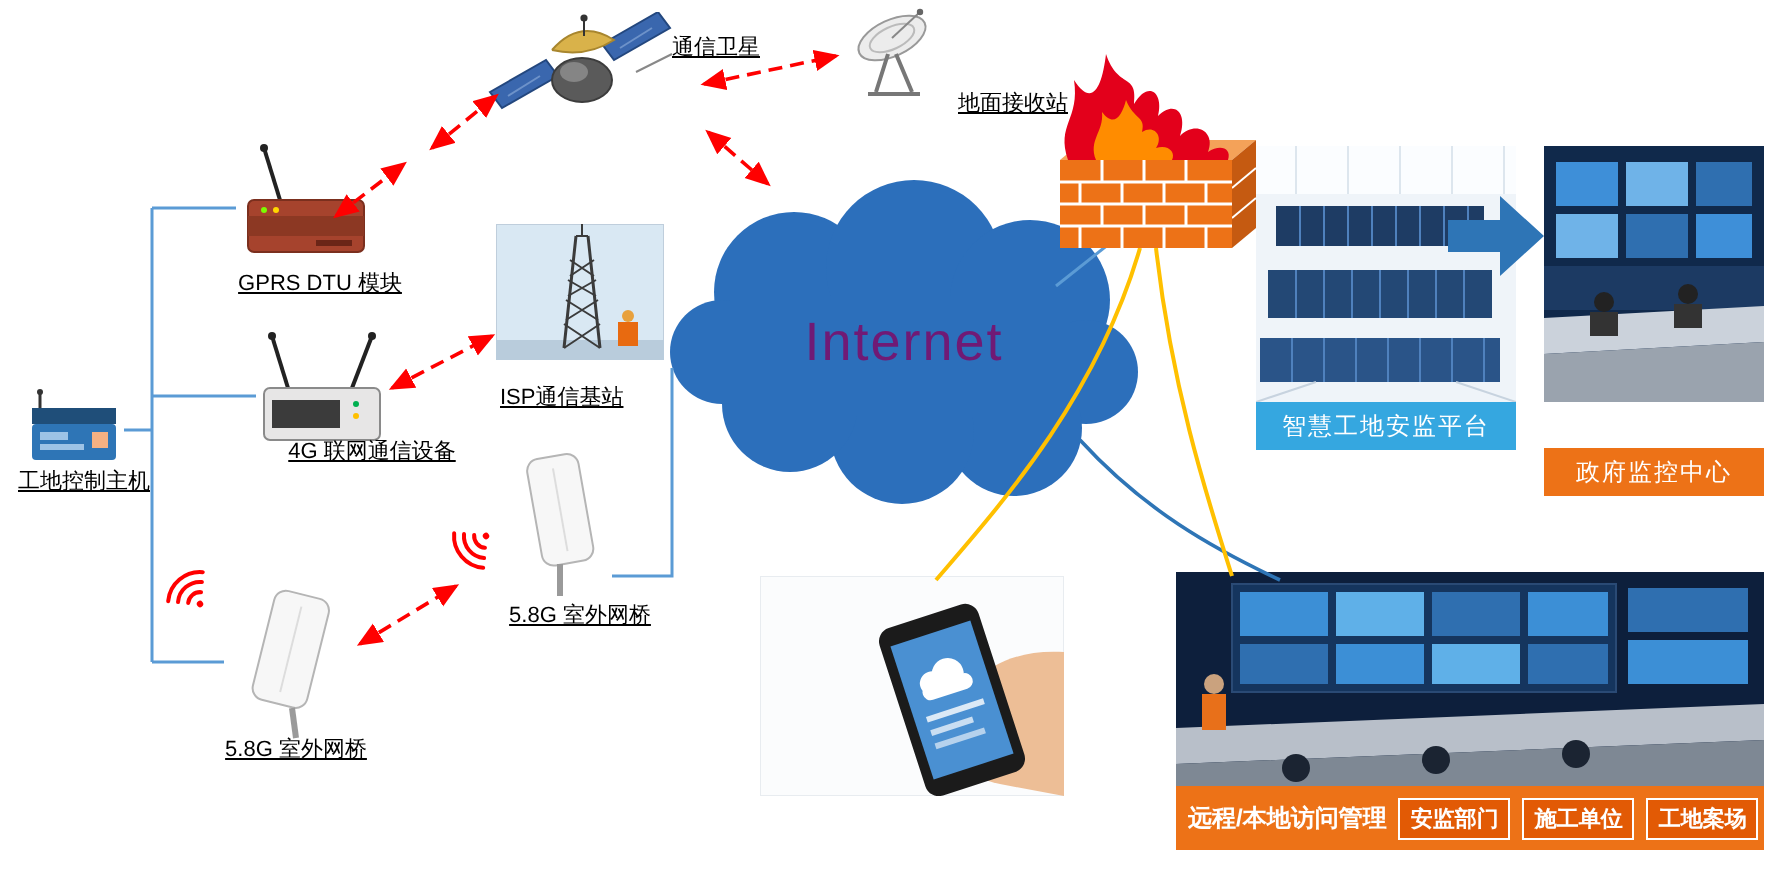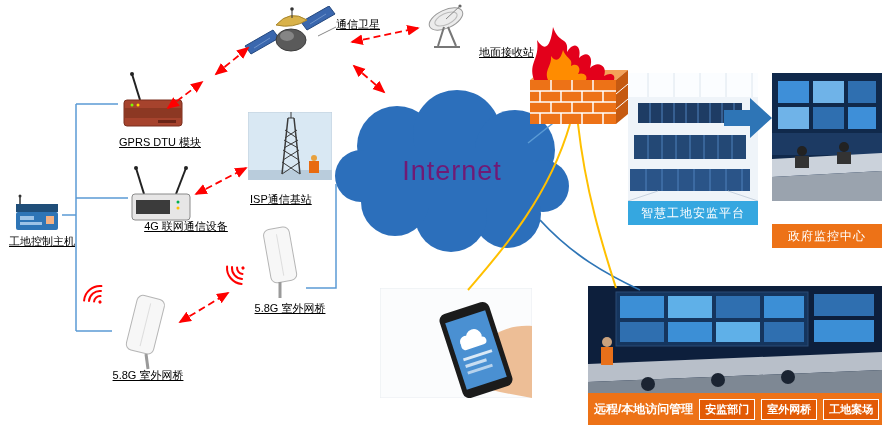--- a/index.html
+++ b/index.html
@@ -252,21 +252,21 @@
       <polygon points="0,96 294,84 294,107 0,107" fill="#7E8894"></polygon>
       <circle cx="60" cy="98" r="7" fill="#1B2432"></circle>
       <circle cx="130" cy="94" r="7" fill="#1B2432"></circle>
       <circle cx="200" cy="91" r="7" fill="#1B2432"></circle>
       <circle cx="19" cy="56" r="5" fill="#CAA27E"></circle>
       <rect x="13" y="61" width="12" height="18" fill="#E8701A"></rect>
     </svg>
     <div class="access-bar">
       <span class="access-title">远程/本地访问管理</span>
       <span class="abtn">安监部门</span>
-      <span class="abtn">室外网桥</span>
+      <span class="abtn">施工单位</span>
       <span class="abtn">工地案场</span>
     </div>
   </div>
 
   <svg class="overlay" width="890" height="438" viewBox="0 0 890 438">
     <defs>
       <marker id="ra-e" markerWidth="8" markerHeight="8" refX="6" refY="3" orient="auto">
         <path d="M0,0 L7,3 L0,6 Z" class="red-fill"></path>
       </marker>
       <marker id="ra-s" markerWidth="8" markerHeight="8" refX="6" refY="3" orient="auto-start-reverse">

